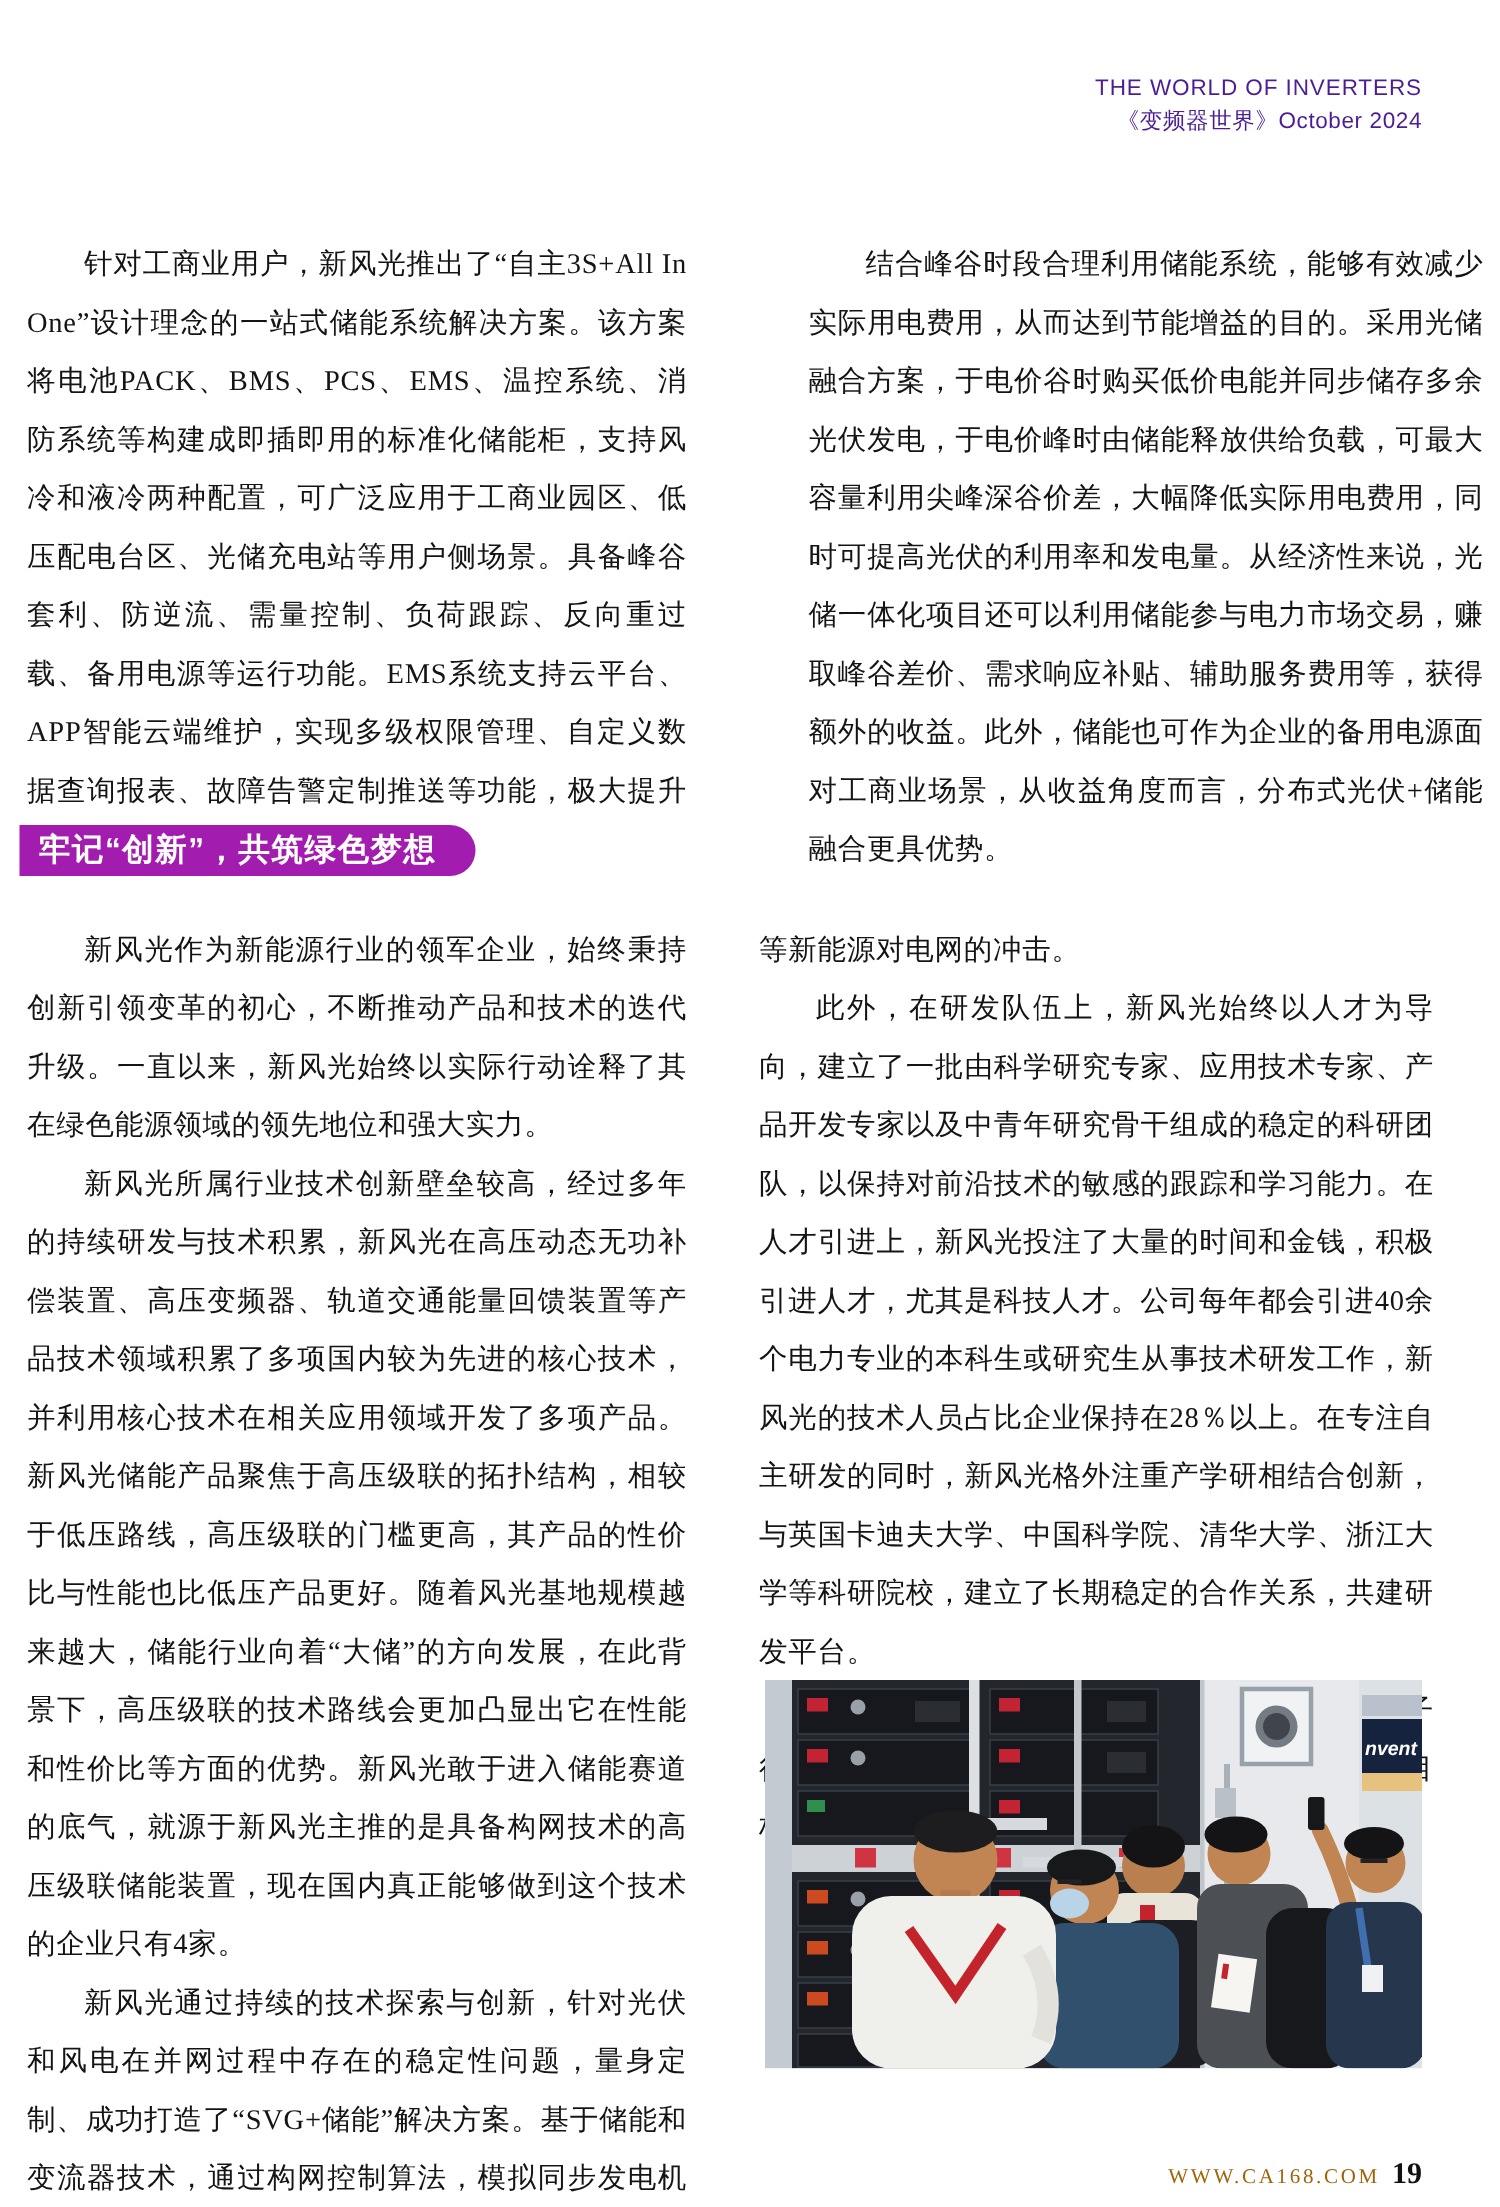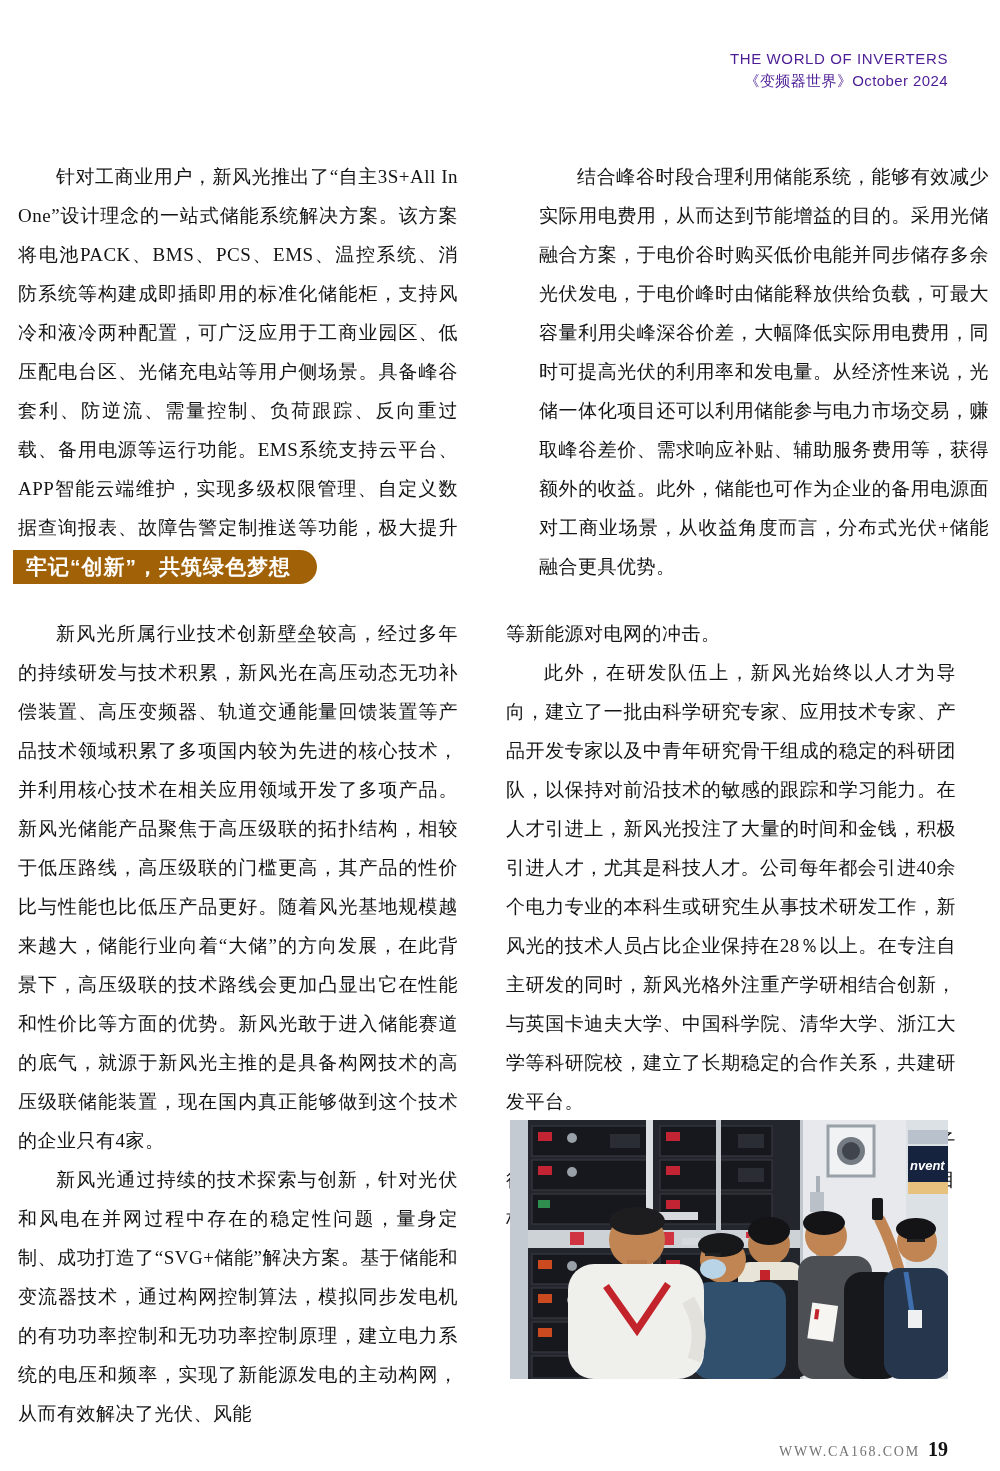--- a/index.html
+++ b/index.html
@@ -35,21 +35,21 @@
   .para{text-indent:2em;}
   .para.no-indent{text-indent:0;}
   #sec1-left {left:18px; top:157px; width:440px;}
   #sec1-right{left:506px;top:157px; width:450px;margin-left:33px;}
   #sec2-left {left:18px; top:614px; width:440px;}
   #sec2-right{left:506px;top:614px; width:450px;}
   
   .banner{
     position:absolute;left:13px;top:550px;
     display:inline-block;
-    background:#a16207;
+    background:#a21caf;
     color:#ffffff;
     font-family:"Liberation Sans", sans-serif;
     font-weight:bold;
     font-size:21px;
     height:34px;line-height:34px;
     padding:0 26px 0 13px;
     border-radius:0 17px 17px 0;
     letter-spacing:1px;
     white-space:nowrap;
   }
@@ -60,21 +60,21 @@
     overflow:hidden;
   }
   .photo svg{display:block;}
   
   .footer{
     position:absolute;right:52px;top:1438px;
     display:flex;align-items:baseline;
     font-family:"Liberation Serif", serif;
   }
   .footer .site{
-    font-size:14px;color:#737373;letter-spacing:1.8px;
+    font-size:14px;color:#a16207;letter-spacing:1.8px;
     font-variant:small-caps;
   }
   .footer .pagenum{
     font-size:20px;font-weight:bold;color:#111;margin-left:8px;
   }
 </style>
 </head>
 <body>
 
 <div id="page">
@@ -87,20 +87,21 @@
   <div class="col" id="sec1-left">
     <p class="para">针对工商业用户，新风光推出了“自主3S+All In One”设计理念的一站式储能系统解决方案。该方案将电池PACK、BMS、PCS、EMS、温控系统、消防系统等构建成即插即用的标准化储能柜，支持风冷和液冷两种配置，可广泛应用于工商业园区、低压配电台区、光储充电站等用户侧场景。具备峰谷套利、防逆流、需量控制、负荷跟踪、反向重过载、备用电源等运行功能。EMS系统支持云平台、APP智能云端维护，实现多级权限管理、自定义数据查询报表、故障告警定制推送等功能，极大提升了用户的使用体验和运维效率。</p>
   </div>
   <div class="col" id="sec1-right">
     <p class="para">结合峰谷时段合理利用储能系统，能够有效减少实际用电费用，从而达到节能增益的目的。采用光储融合方案，于电价谷时购买低价电能并同步储存多余光伏发电，于电价峰时由储能释放供给负载，可最大容量利用尖峰深谷价差，大幅降低实际用电费用，同时可提高光伏的利用率和发电量。从经济性来说，光储一体化项目还可以利用储能参与电力市场交易，赚取峰谷差价、需求响应补贴、辅助服务费用等，获得额外的收益。此外，储能也可作为企业的备用电源面对工商业场景，从收益角度而言，分布式光伏+储能融合更具优势。</p>
   </div>
 
   <div class="banner">牢记“创新”，共筑绿色梦想</div>
 
   <div class="col" id="sec2-left">
+      <p class="para">新风光作为新能源行业的领军企业，始终秉持创新引领变革的初心，不断推动产品和技术的迭代升级。一直以来，新风光始终以实际行动诠释了其在绿色能源领域的领先地位和强大实力。</p>
       <p class="para">新风光所属行业技术创新壁垒较高，经过多年的持续研发与技术积累，新风光在高压动态无功补偿装置、高压变频器、轨道交通能量回馈装置等产品技术领域积累了多项国内较为先进的核心技术，并利用核心技术在相关应用领域开发了多项产品。新风光储能产品聚焦于高压级联的拓扑结构，相较于低压路线，高压级联的门槛更高，其产品的性价比与性能也比低压产品更好。随着风光基地规模越来越大，储能行业向着“大储”的方向发展，在此背景下，高压级联的技术路线会更加凸显出它在性能和性价比等方面的优势。新风光敢于进入储能赛道的底气，就源于新风光主推的是具备构网技术的高压级联储能装置，现在国内真正能够做到这个技术的企业只有4家。</p>
       <p class="para">新风光通过持续的技术探索与创新，针对光伏和风电在并网过程中存在的稳定性问题，量身定制、成功打造了“SVG+储能”解决方案。基于储能和变流器技术，通过构网控制算法，模拟同步发电机的有功功率控制和无功功率控制原理，建立电力系统的电压和频率，实现了新能源发电的主动构网，从而有效解决了光伏、风能</p>
     </div>
   <div class="col" id="sec2-right">
       <p class="para no-indent">等新能源对电网的冲击。</p>
       <p class="para">此外，在研发队伍上，新风光始终以人才为导向，建立了一批由科学研究专家、应用技术专家、产品开发专家以及中青年研究骨干组成的稳定的科研团队，以保持对前沿技术的敏感的跟踪和学习能力。在人才引进上，新风光投注了大量的时间和金钱，积极引进人才，尤其是科技人才。公司每年都会引进40余个电力专业的本科生或研究生从事技术研发工作，新风光的技术人员占比企业保持在28％以上。在专注自主研发的同时，新风光格外注重产学研相结合创新，与英国卡迪夫大学、中国科学院、清华大学、浙江大学等科研院校，建立了长期稳定的合作关系，共建研发平台。</p>
       <p class="para">蒋海龙表示，未来，新风光将继续深耕电力电子行业，加速技术迭代与系统完善，为达成“双碳目标”、建设低碳和谐社会贡献更多智慧和力量。</p>
     </div>
 
   <div class="photo">

